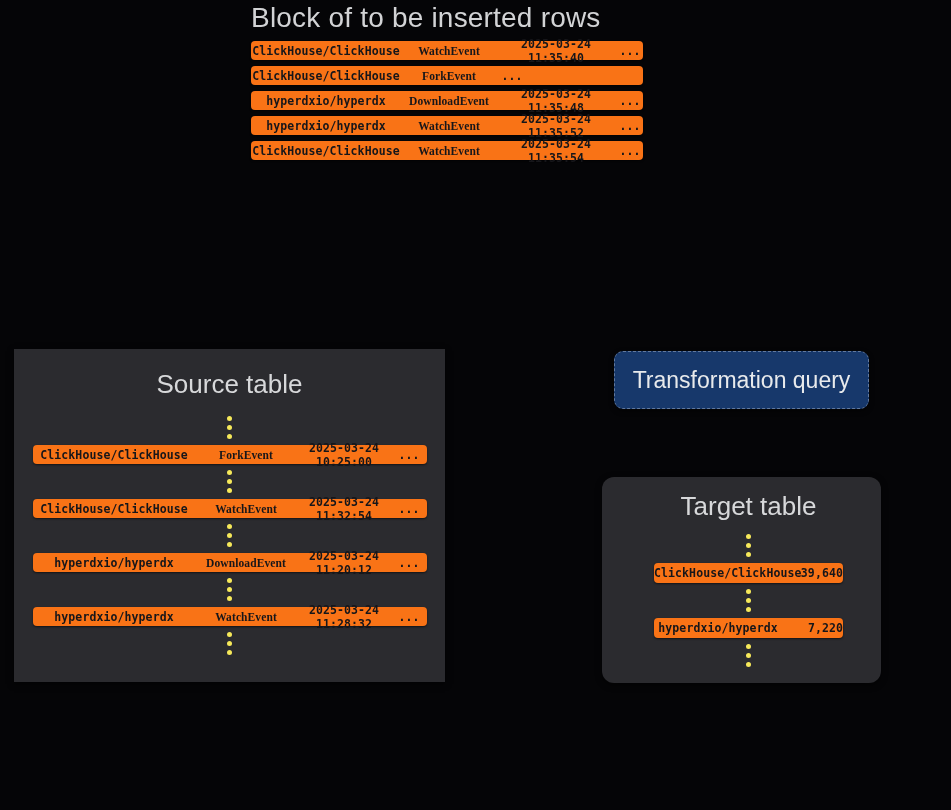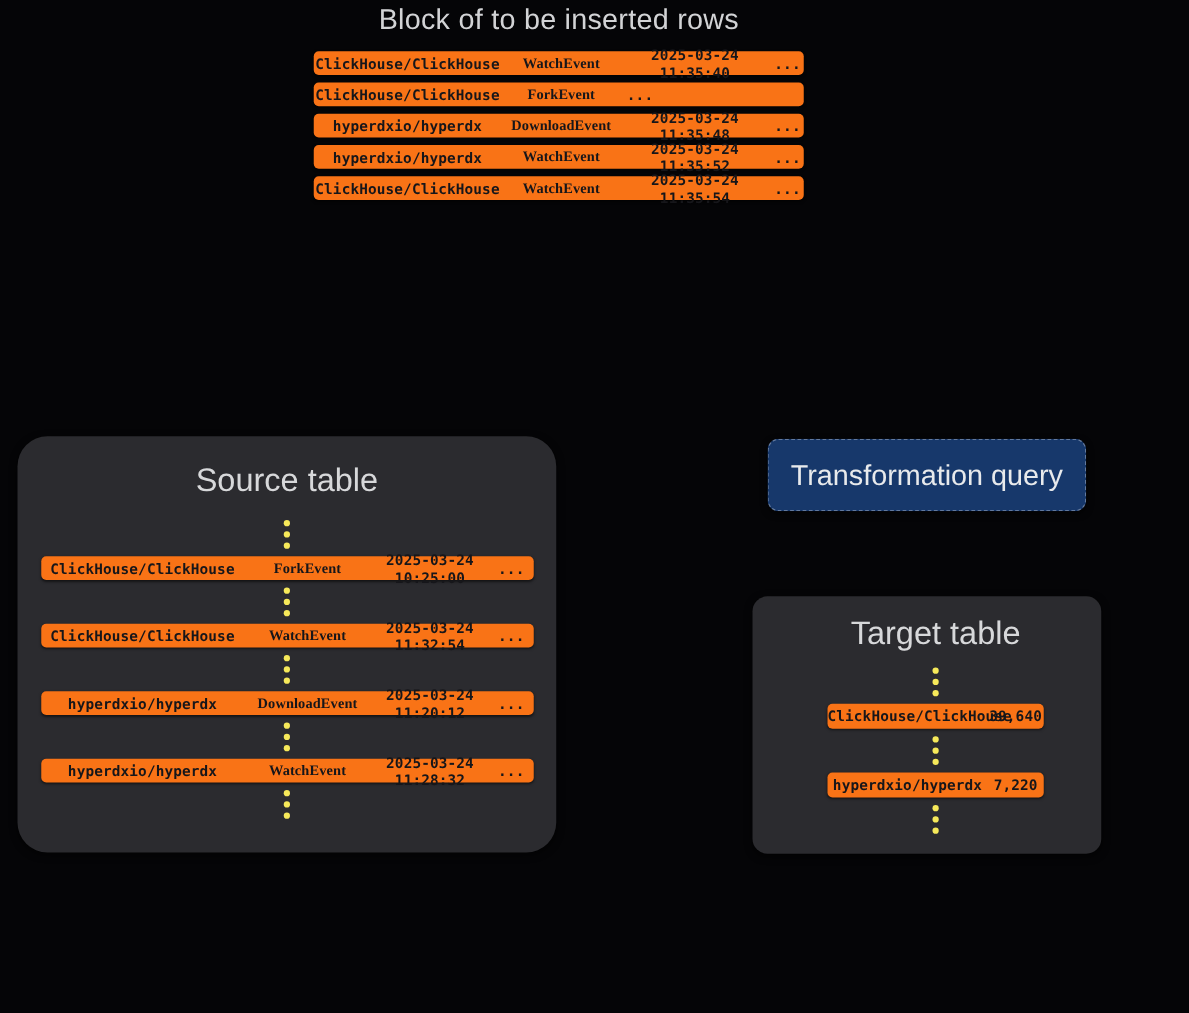--- a/index.html
+++ b/index.html
@@ -15,25 +15,24 @@
 
   .stage {
     position: absolute;
     inset: 0;
   }
 
   
   .heading {
     position: absolute;
     color: #d2d3d5;
-    font-size: 23px;
+    font-size: 28px;
     font-weight: 400;
     letter-spacing: 0.2px;
     white-space: nowrap;
-    text-align: center;
   }
 
   .panel-title {
     color: #d7d8da;
     font-size: 26px;
     font-weight: 400;
     text-align: center;
     white-space: nowrap;
   }
 
@@ -65,42 +64,42 @@
 
   
   .src-row .c-repo  { width: 163px; }
   .src-row .c-event { width: 101px; }
   .src-row .c-time  { width: 95px; }
   .src-row .c-ell   { width: 35px; }
 
   
   .tgt-row { height: 20px; }
   .tgt-row .c-repo  { width: 128px; }
-  .tgt-row .c-count { width: 45px; text-align: center; flex: 0 0 auto; }
+  .tgt-row .c-count { width: 61px; text-align: right; flex: 0 0 auto; }
 
   
   #insert-block {
     position: absolute;
     left: 251px;
     top: 41px;
     width: 392px;
     display: flex;
     flex-direction: column;
     gap: 6px;
   }
 
   
   #source-panel {
     position: absolute;
     left: 14px;
     top: 349px;
     width: 431px;
     height: 333px;
     background: #2b2b2f;
-    border-radius: 24px;
+    border-radius: 0;
     box-shadow: 0 2px 6px rgba(0,0,0,0.6);
     padding-top: 20px;
   }
 
   #source-panel .panel-title { margin-bottom: 10px; }
 
   .rows-stack {
     display: flex;
     flex-direction: column;
     align-items: center;

